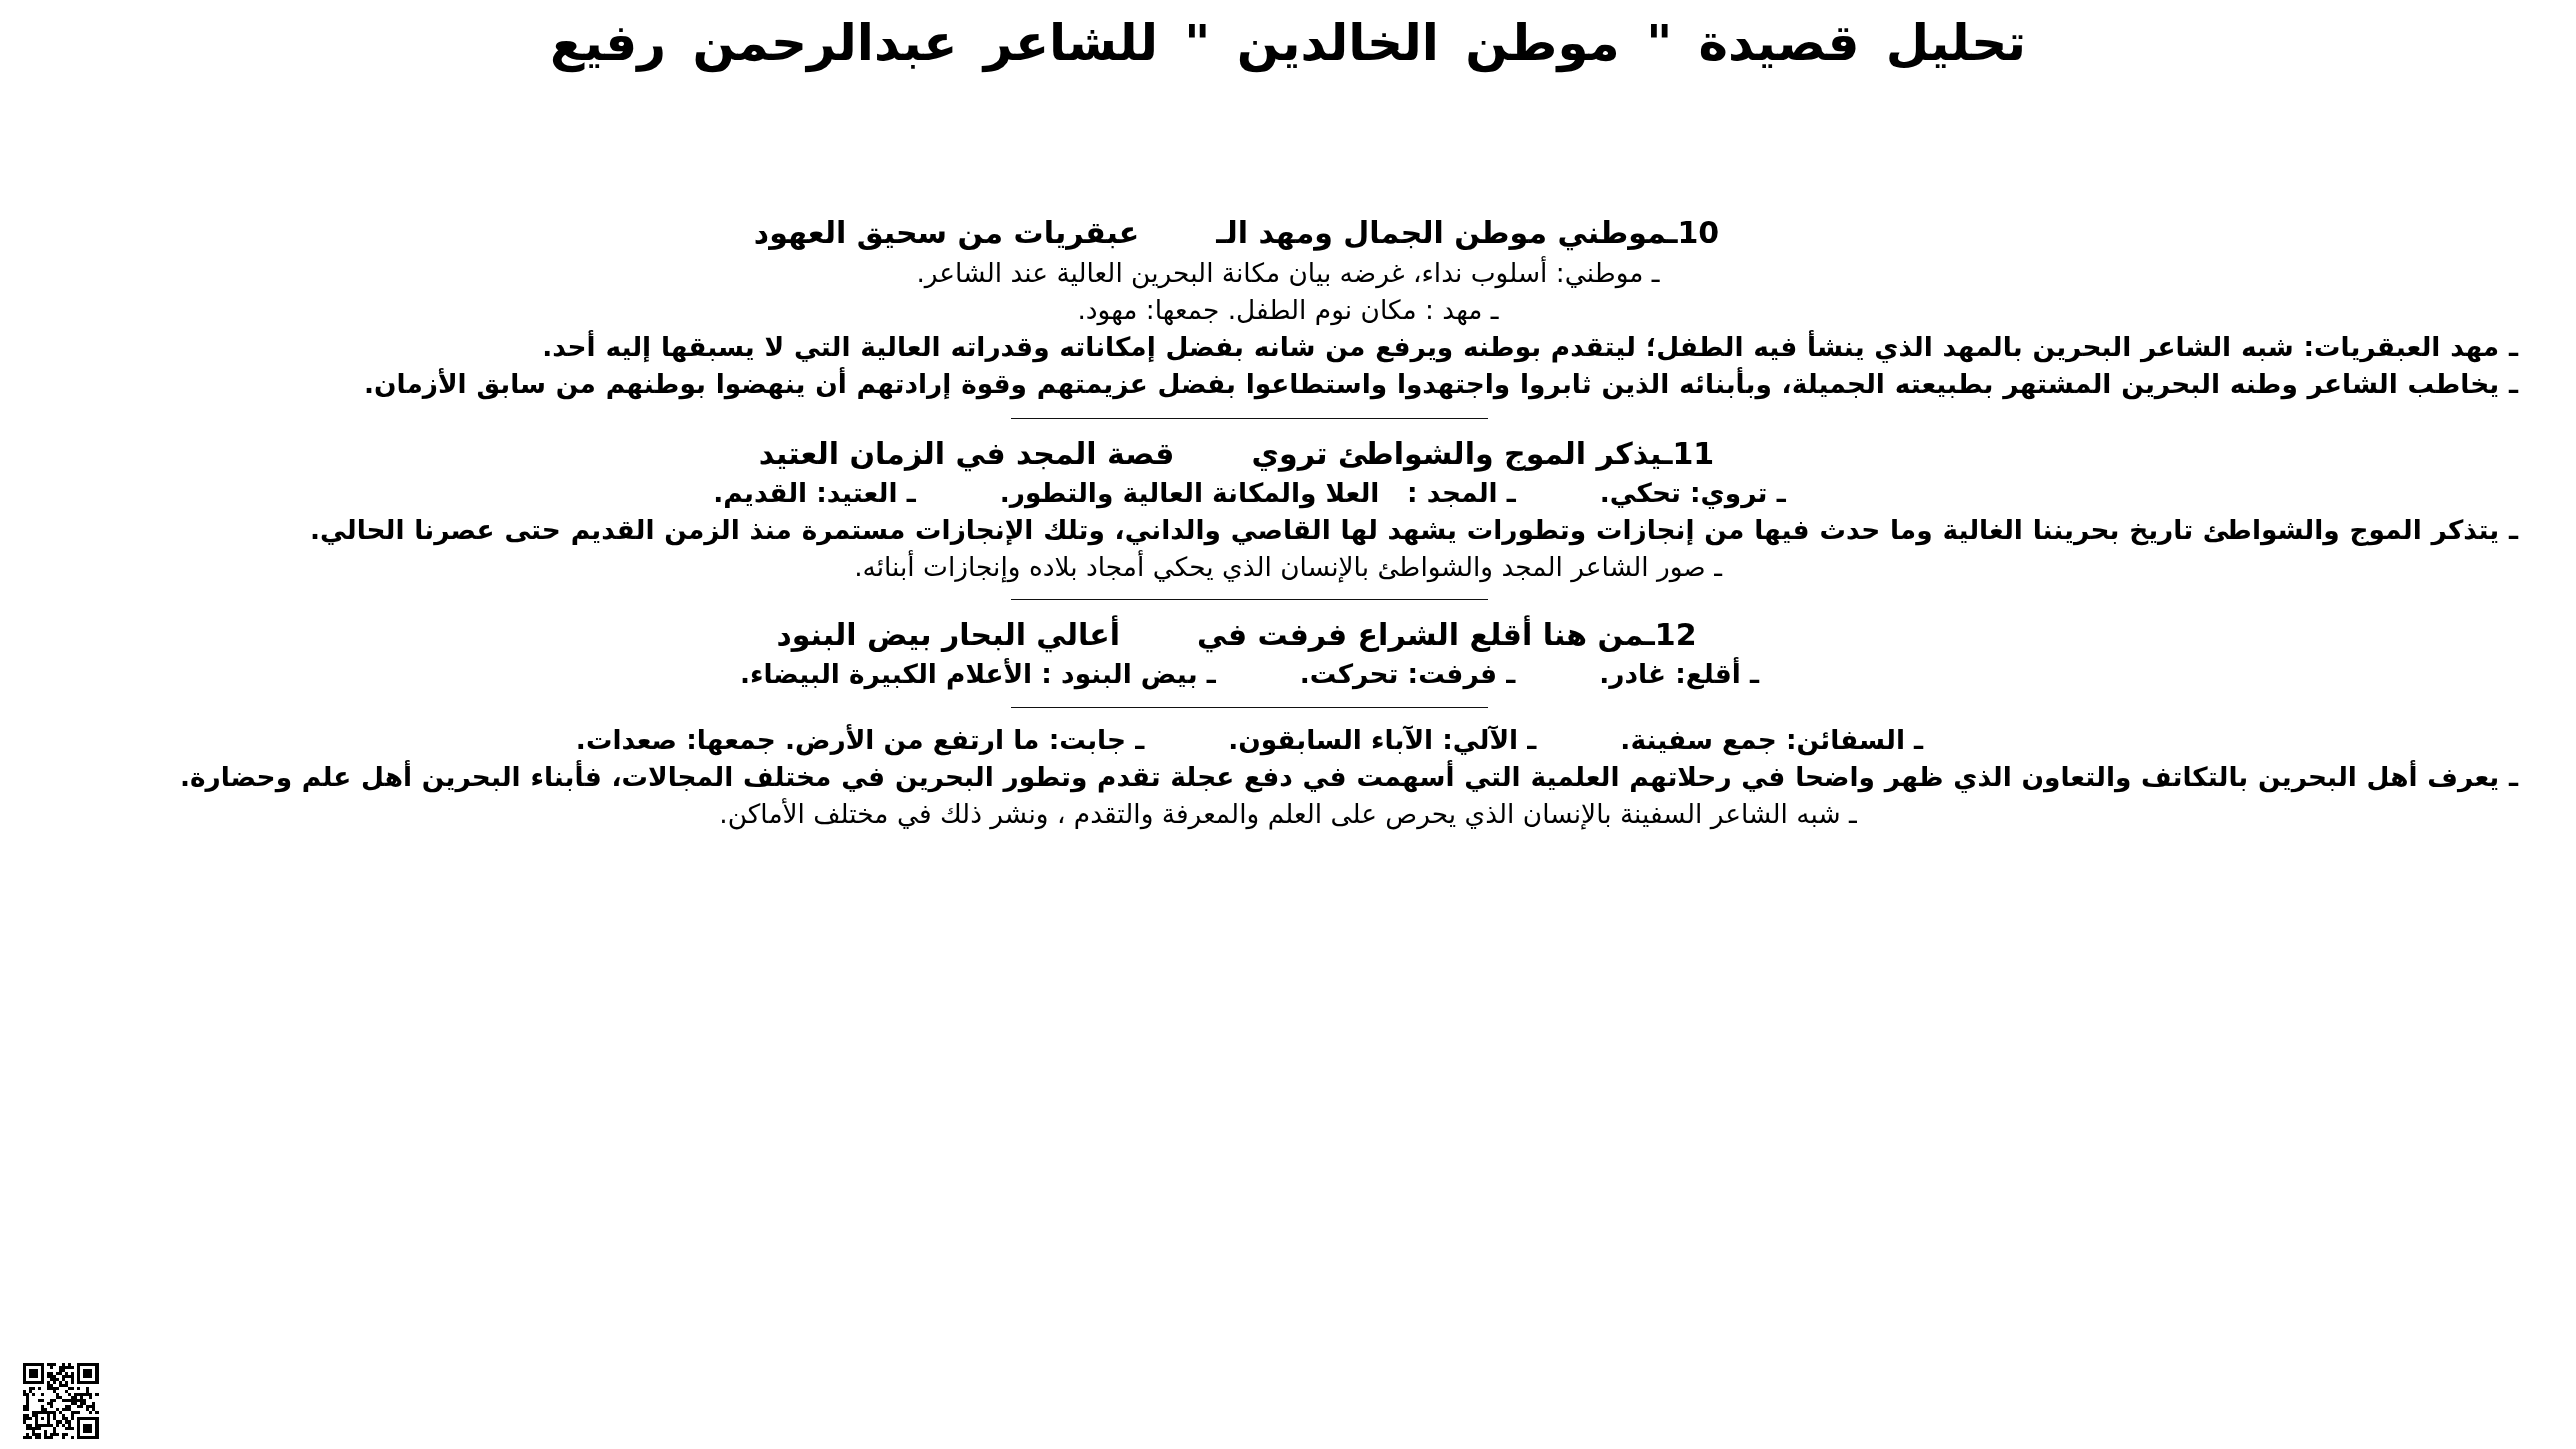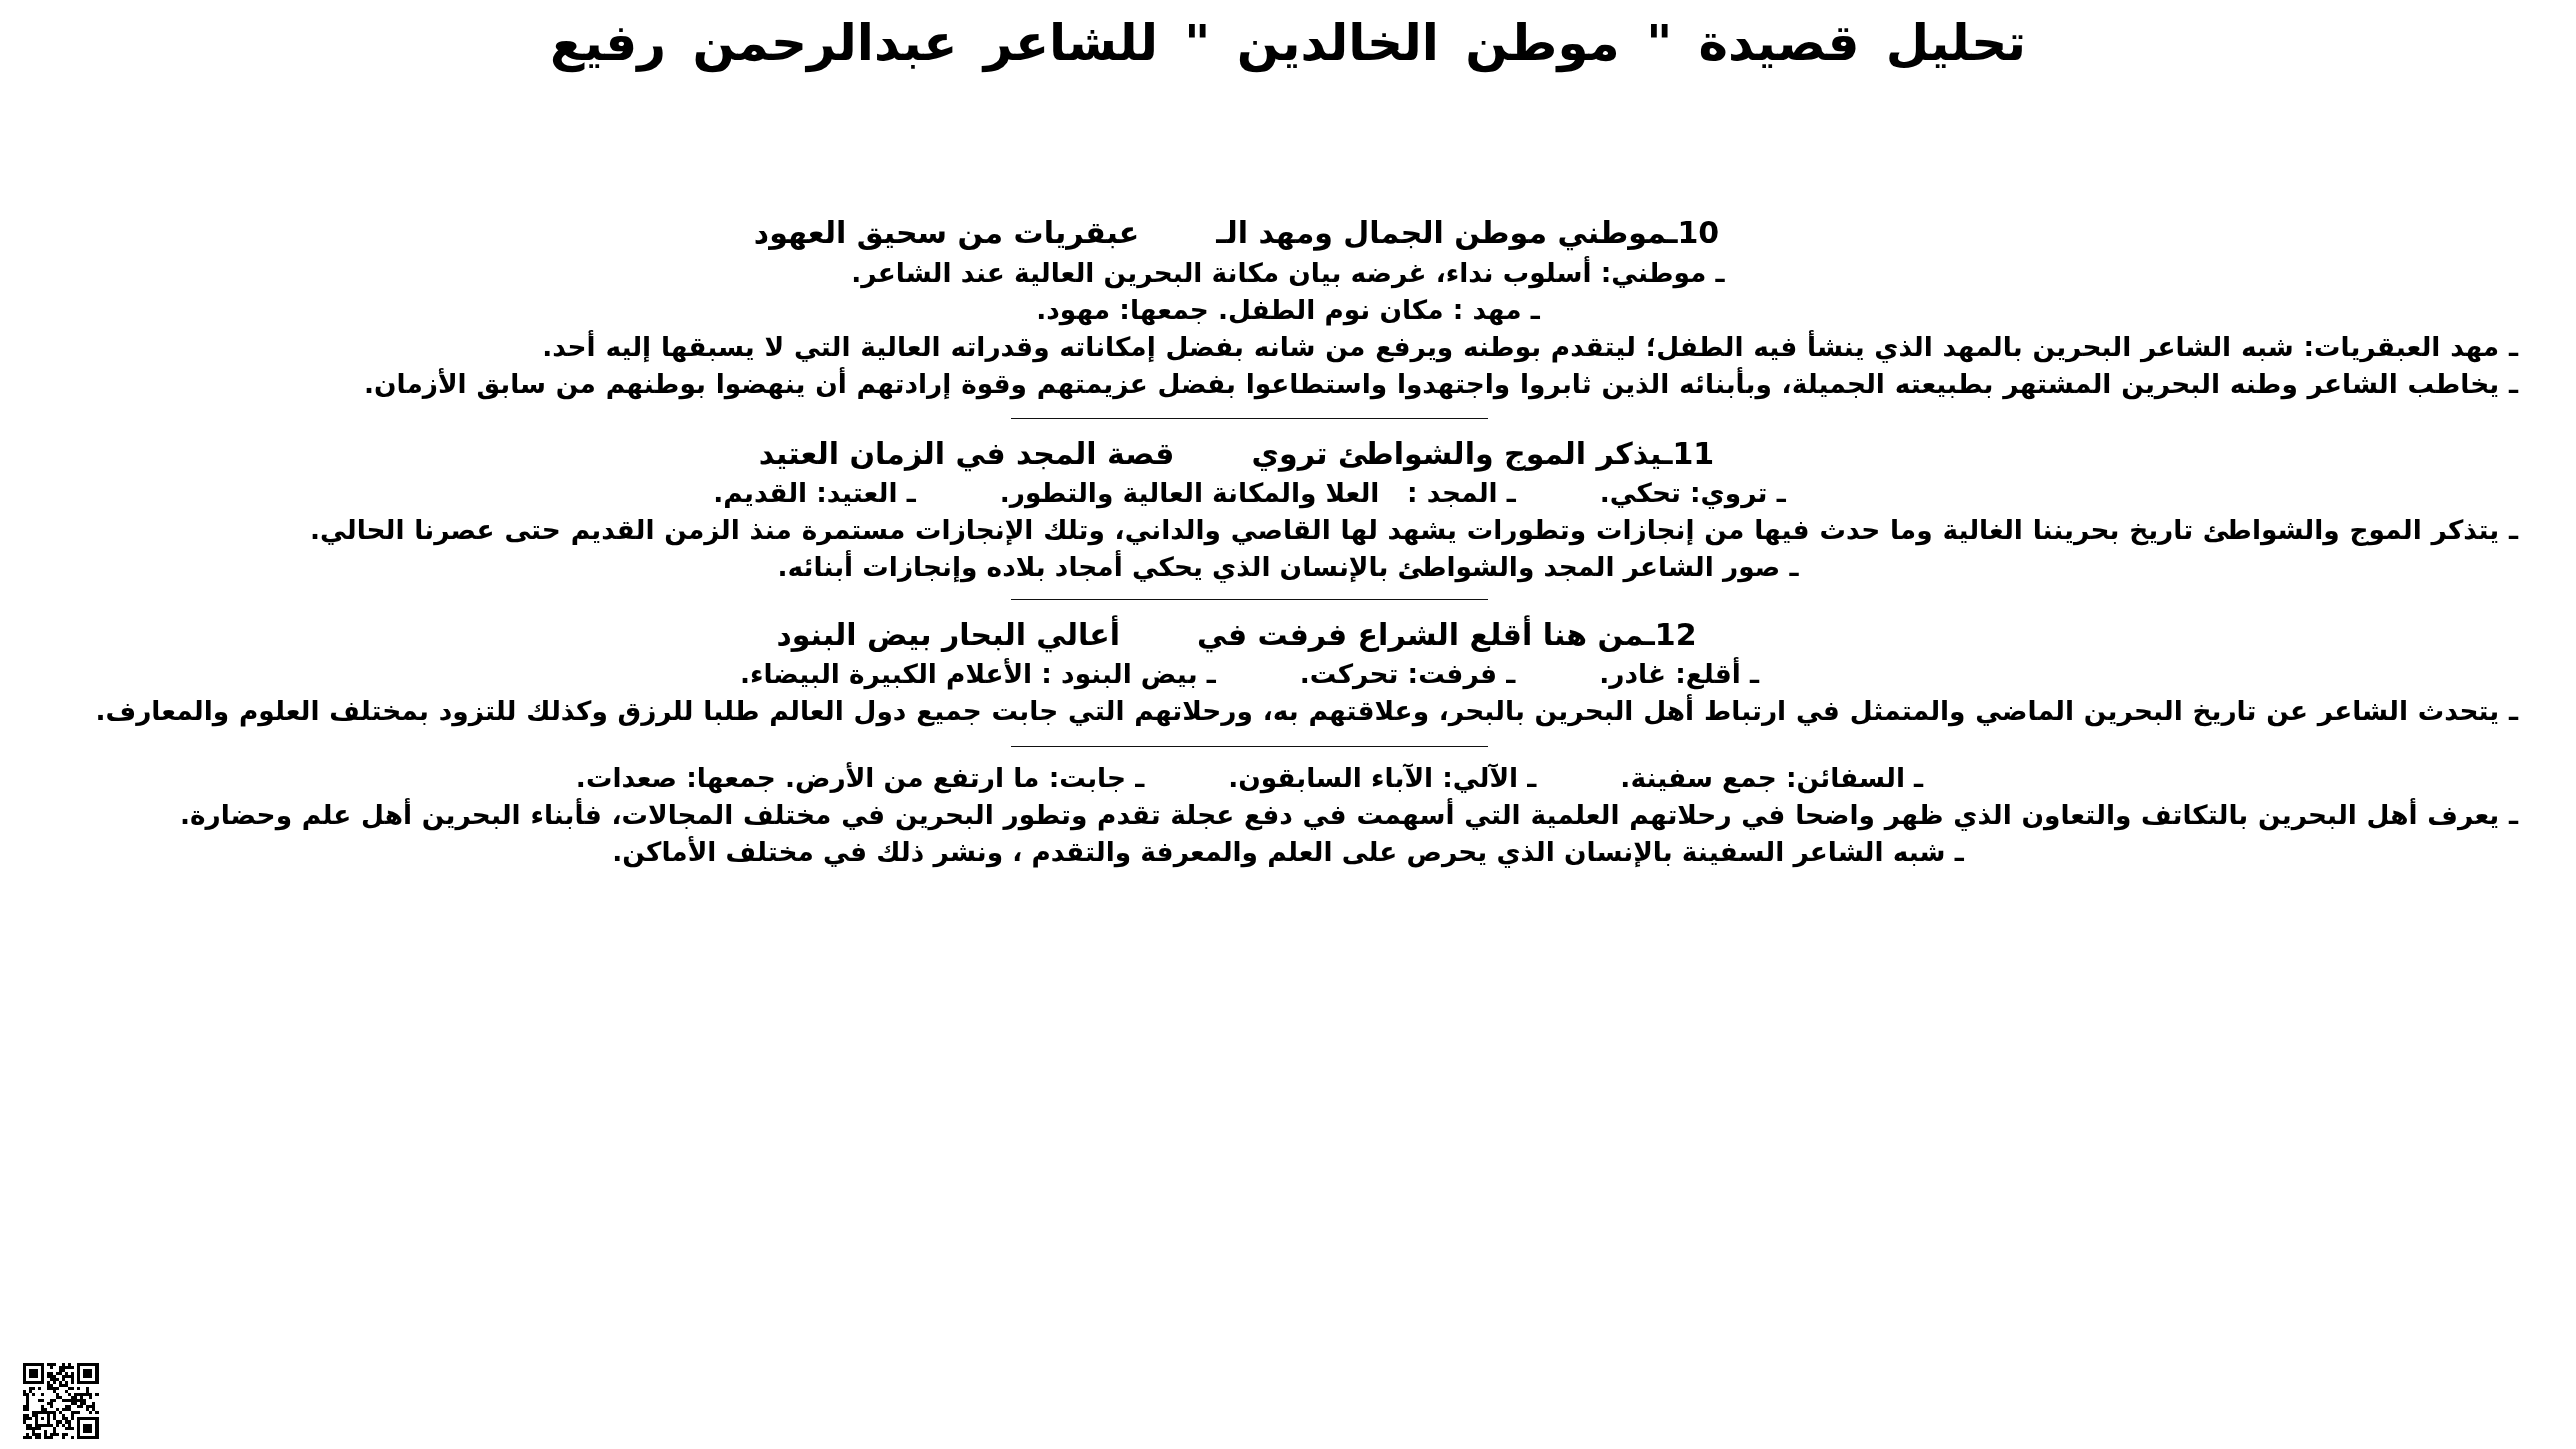--- a/index.html
+++ b/index.html
@@ -84,21 +84,21 @@
     font-weight: 700;
     line-height: 1.40;
     direction: rtl;
     margin: 0;
     word-spacing: 0.6px;
   }
 
   .note-center {
     text-align: center;
     font-size: 26.4px;
-    font-weight: 700;
+    font-weight: 400;
     line-height: 1.34;
     direction: rtl;
     margin: 0 0 1.3px 0;
   }
 
   
   .sep-wrap {
     display: block;
     text-align: center;
     margin: 9px 0 10.3px 0;
@@ -157,21 +157,20 @@
       <div class="note-center">ـ صور الشاعر المجد والشواطئ بالإنسان الذي يحكي أمجاد بلاده وإنجازات أبنائه.</div>
 
       <div class="sep-wrap"><span class="sep"></span></div>
     </div>
 
     <div class="section">
       <div class="verse"><span>12ـ</span><span>من هنا أقلع الشراع فرفت في</span><span class="gap"></span><span>أعالي البحار بيض البنود</span></div>
 
       <div class="meanings"><span>ـ أقلع: غادر.</span><span class="gap-m"></span><span>ـ فرفت: تحركت.</span><span class="gap-m"></span><span>ـ بيض البنود : الأعلام الكبيرة البيضاء.</span></div>
 
-      <div class="para-justified">ـ يتحدث الشاعر عن تاريخ البحرين الماضي والمتمثل في ارتباط أهل البحرين بالبحر، وعلاقتهم به، ورحلاتهم التي جابت جميع دول العالم طلبا للرزق وكذلك للتزود بمختلف العلوم والمعارف.</div>
 
       <div class="sep-wrap"><span class="sep"></span></div>
     </div>
 
     <div class="section">
 
       <div class="meanings"><span>ـ السفائن: جمع سفينة.</span><span class="gap-m"></span><span>ـ الآلي: الآباء السابقون.</span><span class="gap-m"></span><span>ـ جابت: ما ارتفع من الأرض. جمعها: صعدات.</span></div>
 
       <div class="para-justified">ـ يعرف أهل البحرين بالتكاتف والتعاون الذي ظهر واضحا في رحلاتهم العلمية التي أسهمت في دفع عجلة تقدم وتطور البحرين في مختلف المجالات، فأبناء البحرين أهل علم وحضارة.</div>
       <div class="note-center">ـ شبه الشاعر السفينة بالإنسان الذي يحرص على العلم والمعرفة والتقدم ، ونشر ذلك في مختلف الأماكن.</div>

